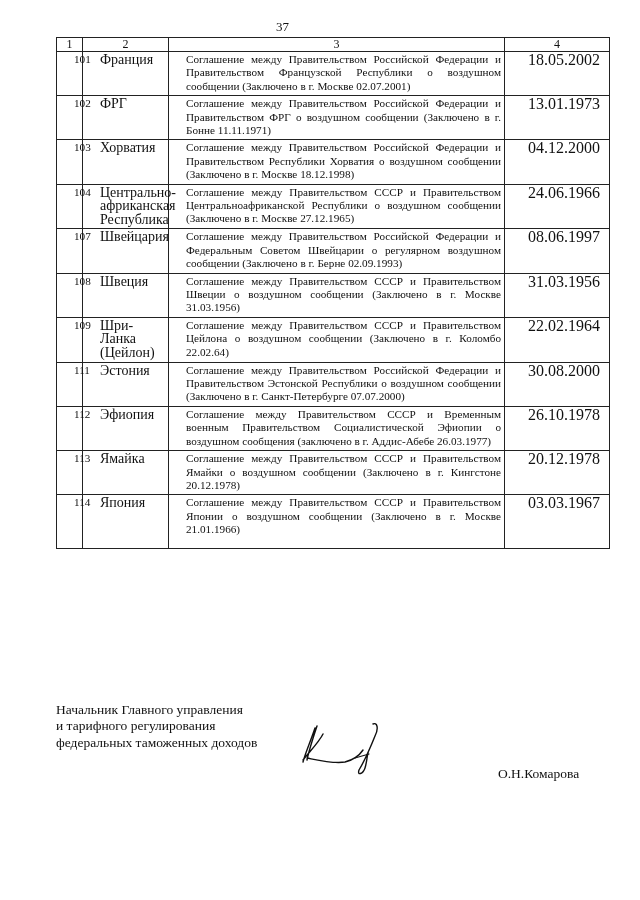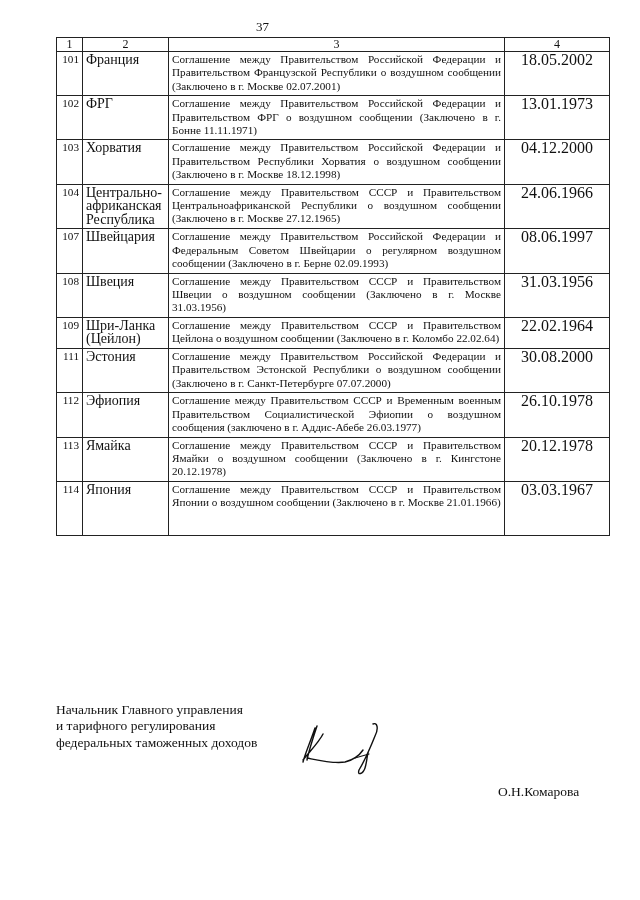--- a/index.html
+++ b/index.html
@@ -2,42 +2,42 @@
 <html><head>
   <meta charset="utf-8">
   <style>
     html, body { margin: 0; padding: 0; background: #ffffff; }
     body {
       width: 640px; height: 900px; position: relative; overflow: hidden;
       font-family: "Liberation Serif", "DejaVu Serif", serif; color: #111;
     }
     .page-num {
       position: absolute; top: 20px; left: 0; width: 525px; text-align: center;
-      font-size: 13px; line-height: 14px;
+      font-size: 13px; line-height: 14px; padding-left: 20px;
     }
     table.agreements {
       position: absolute; top: 37px; left: 56px; width: 553px;
       border-collapse: collapse; table-layout: fixed;
       font-size: 11.2px; line-height: 13.4px;
     }
     table.agreements td, table.agreements th {
-      border: 1.3px solid #222; vertical-align: top; padding: 1px 3px 2px 3px;
+      border: 1.3px solid #222; vertical-align: top; padding: 1px 3px 2px 17px;
     }
     table.agreements th { font-weight: normal; text-align: center; padding: 0 2px; font-size: 12px; line-height: 13px; }
     col.c1 { width: 26px; } col.c2 { width: 86px; } col.c3 { width: 336px; } col.c4 { width: 105px; }
     td.num { text-align: right; padding-right: 2px; padding-left: 0; }
     td.country { padding-left: 4px; font-size: 14px; line-height: 13.6px; }
     td.desc { text-align: justify; text-align-last: left; }
     td.date { text-align: center; font-size: 16px; }
     tr.last td { height: 50px; }
     .signature-block {
       position: absolute; top: 702px; left: 56px; font-size: 13.5px; line-height: 16.3px;
     }
     .signature-mark { position: absolute; left: 293px; top: 720px; }
-    .signer-name { position: absolute; top: 784px; left: 498px; font-size: 13.5px; }
+    .signer-name { position: absolute; top: 766px; left: 498px; font-size: 13.5px; }
   </style>
 </head>
 <body>
 
 <div class="page-num">37</div>
 
 <table class="agreements">
   <colgroup>
       <col class="c1">
       <col class="c2">

